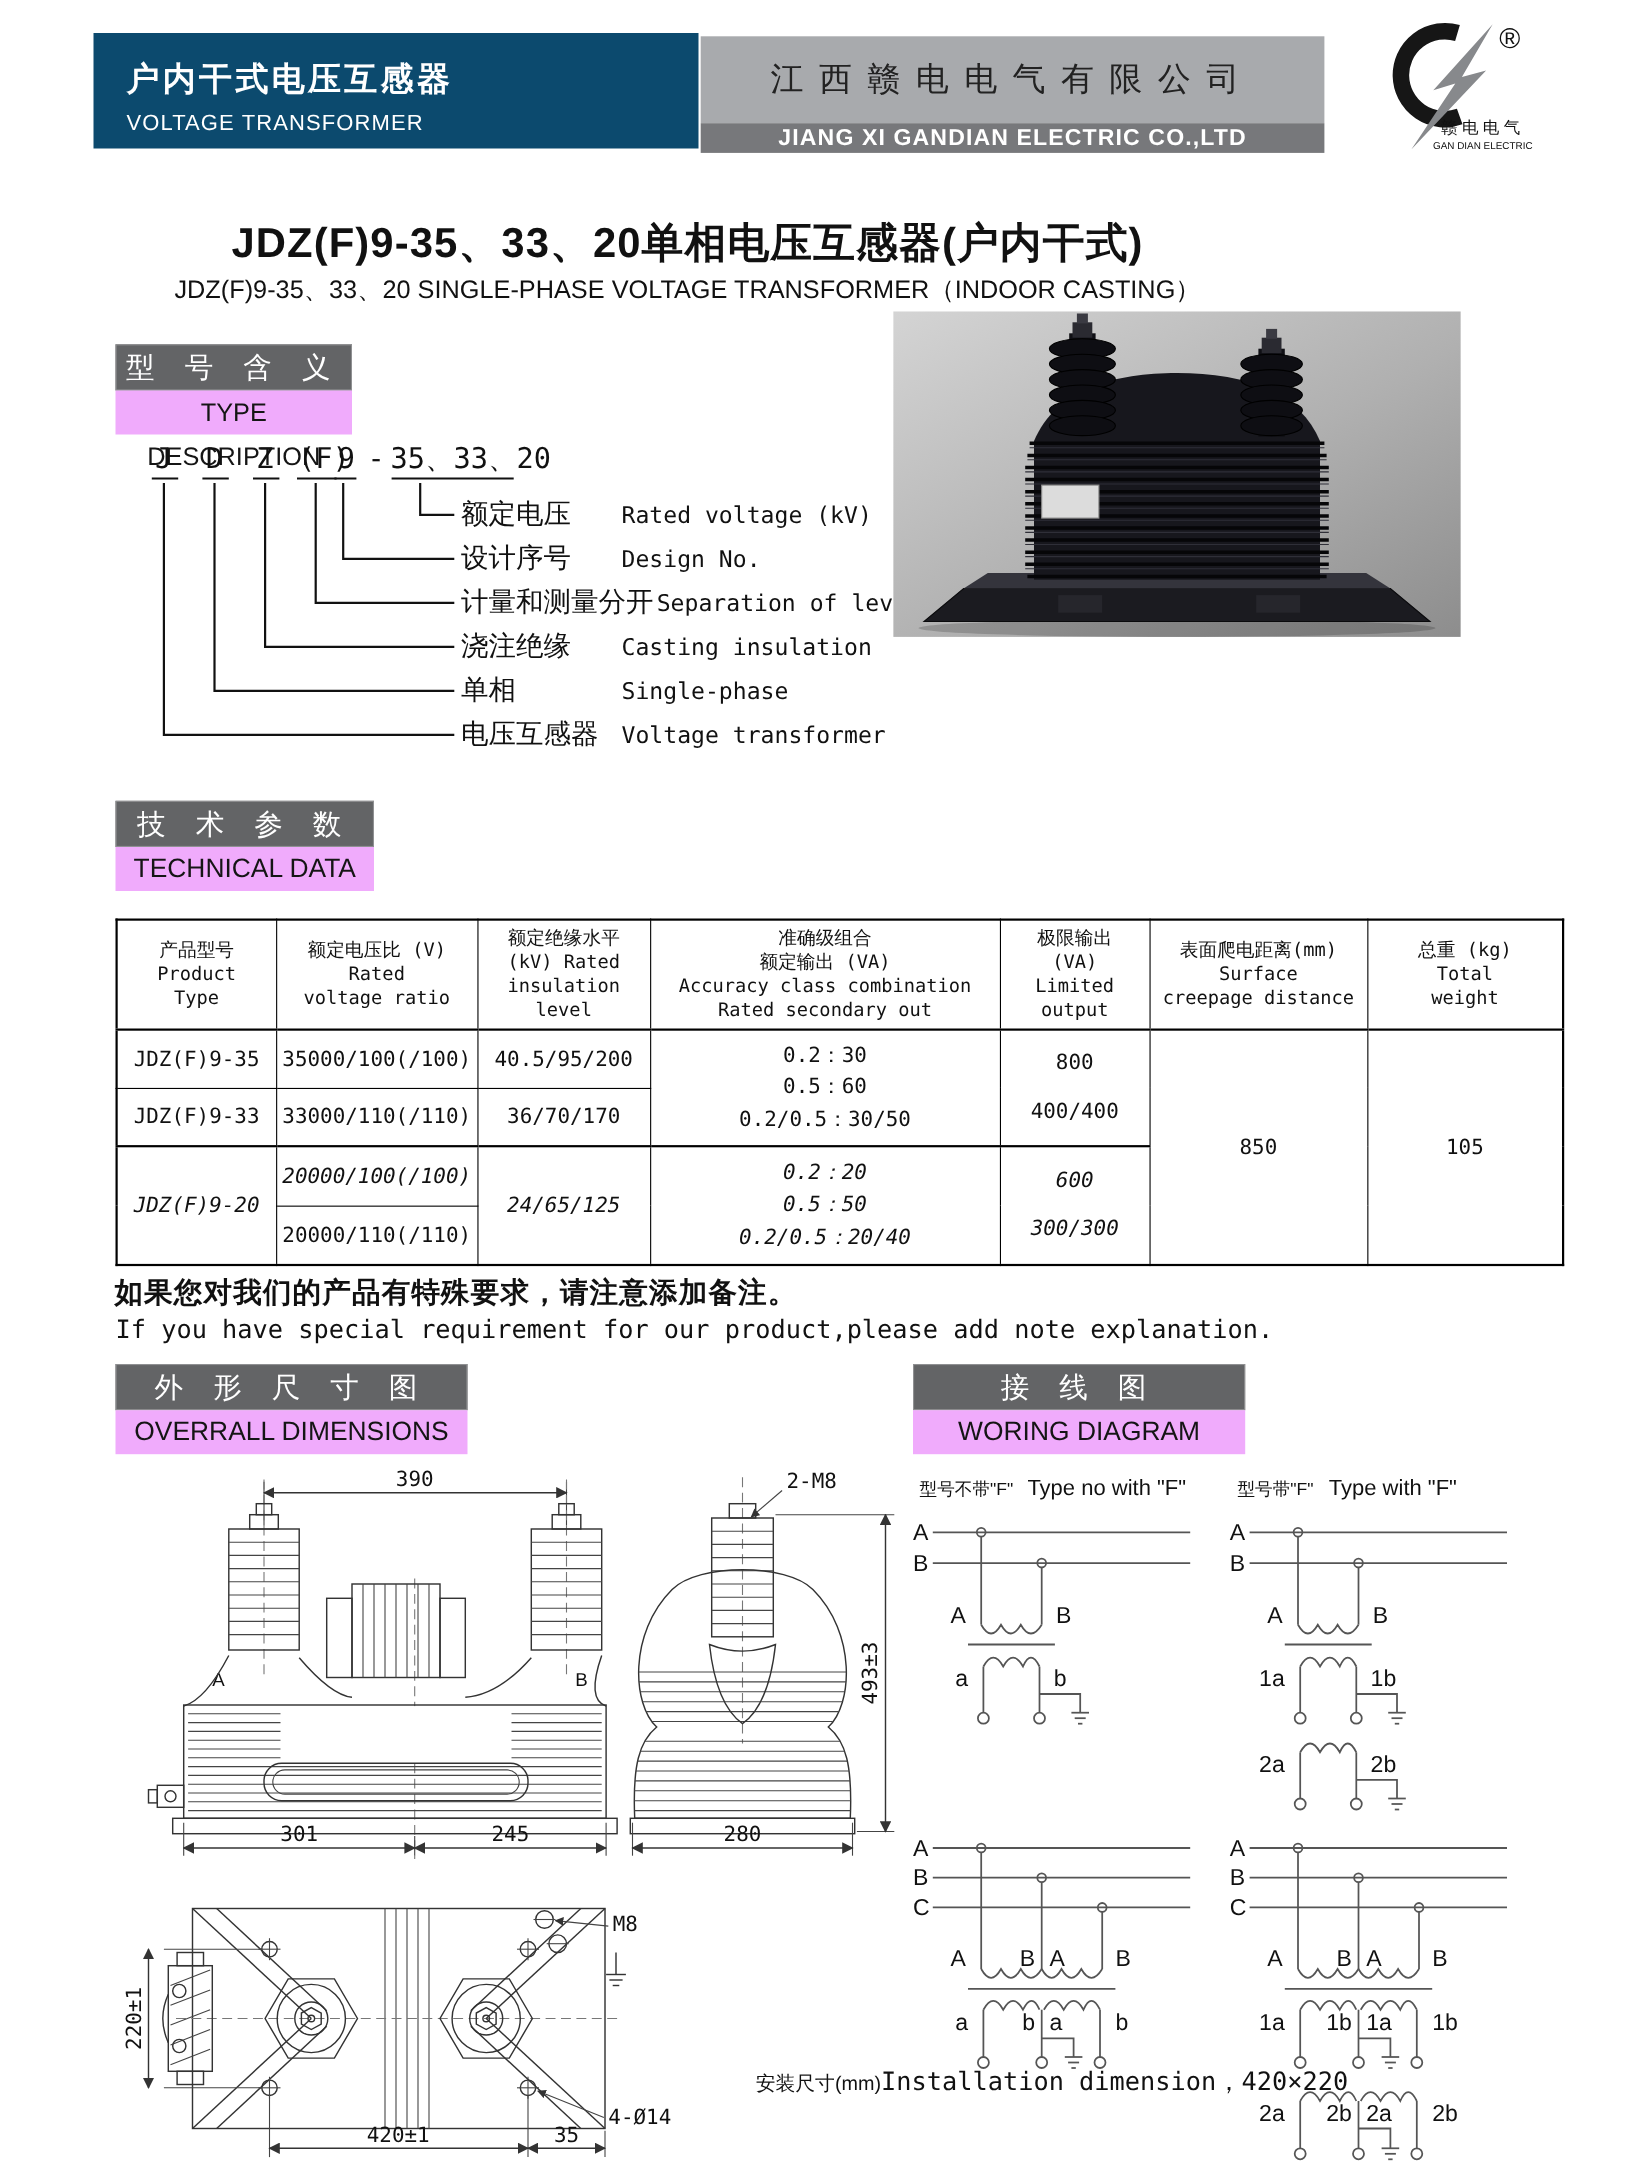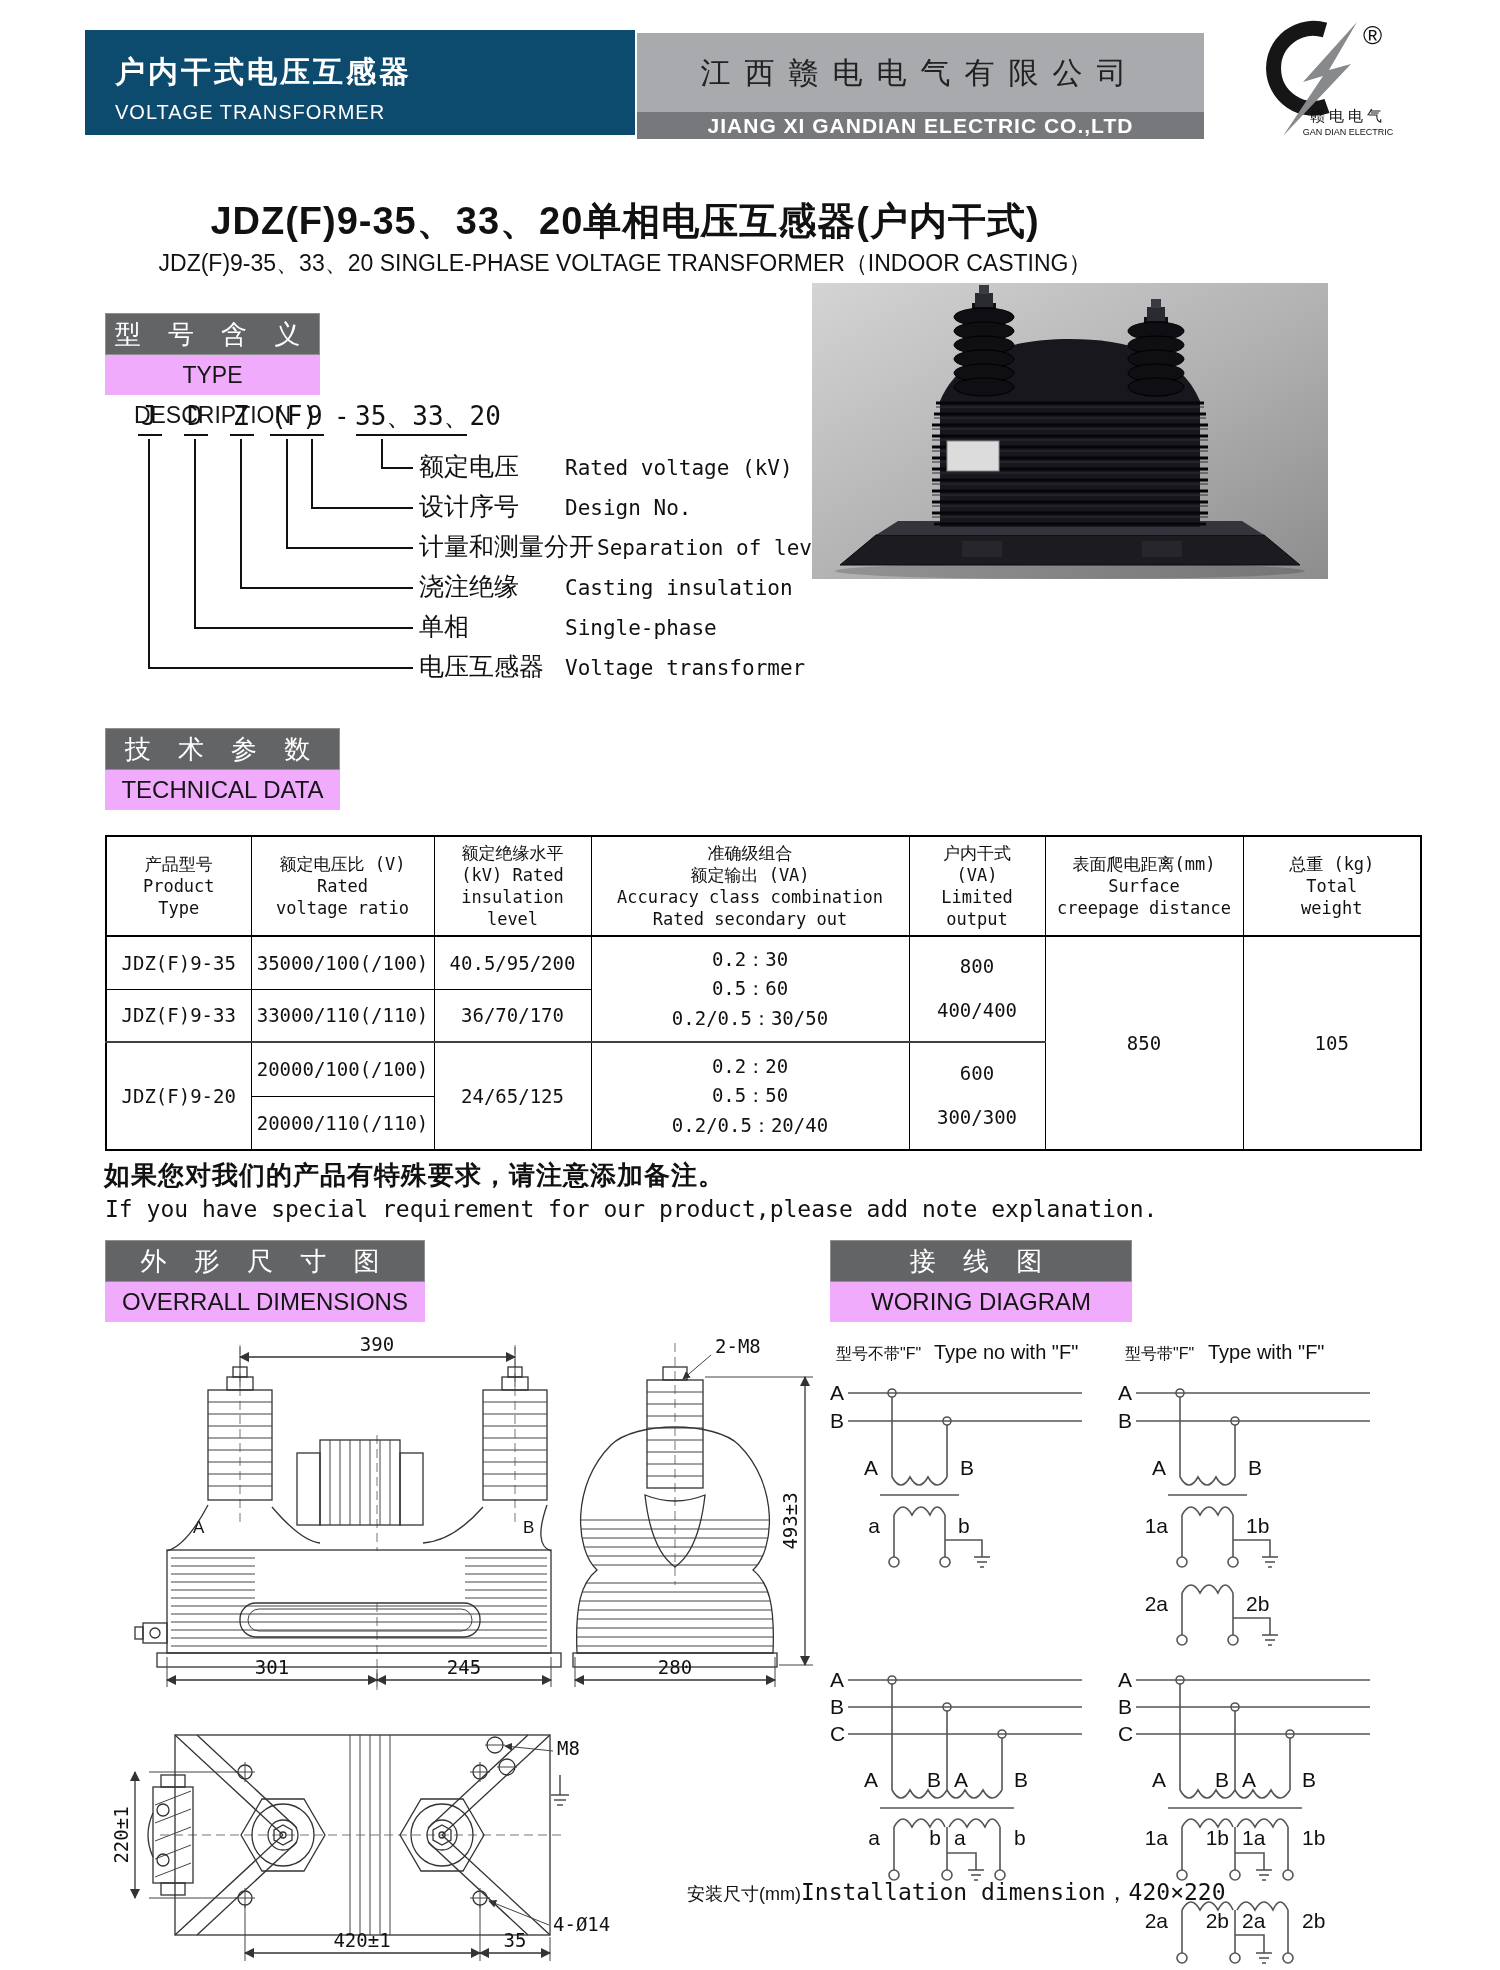--- a/index.html
+++ b/index.html
@@ -34,21 +34,21 @@
   
   table.tech { border-collapse:collapse; table-layout:fixed; width:1315px;
                border:2px solid #000; }
   table.tech th, table.tech td {
     border:1px solid #000; text-align:center; vertical-align:middle;
     font-family:"DejaVu Sans Mono", monospace; font-weight:normal;
   }
   table.tech th { font-size:17px; line-height:1.3; }
   table.tech td { font-size:19px; }
   table.tech thead th { border-bottom:2px solid #000; }
-  tr.r3 td { border-top:2px solid #404040; }
+  tr.r3 td { border-top:2px solid #000000;font-style:italic; }
   td.acc { line-height:1.55; }
   td.out { line-height:2.3;margin-top:41px; }
 
   .note-zh { font-size:26px; font-weight:bold; letter-spacing:1px; }
   .note-en { font-size:23px; }
 
   .install { font-size:18px; }
   .install .big { font-size:23px; font-family:"DejaVu Sans Mono", monospace; }
 
   svg text { fill:#111; }
@@ -224,21 +224,21 @@
 Rated
 voltage ratio</th>
         <th class="pre">额定绝缘水平
 (kV) Rated
 insulation
 level</th>
         <th class="pre">准确级组合
 额定输出 (VA)
 Accuracy class combination
 Rated secondary out</th>
-        <th class="pre">户内干式
+        <th class="pre">极限输出
 (VA)
 Limited
 output</th>
         <th class="pre">表面爬电距离(mm)
 Surface
 creepage distance</th>
         <th class="pre">总重 (kg)
 Total
 weight</th>
       </tr>

